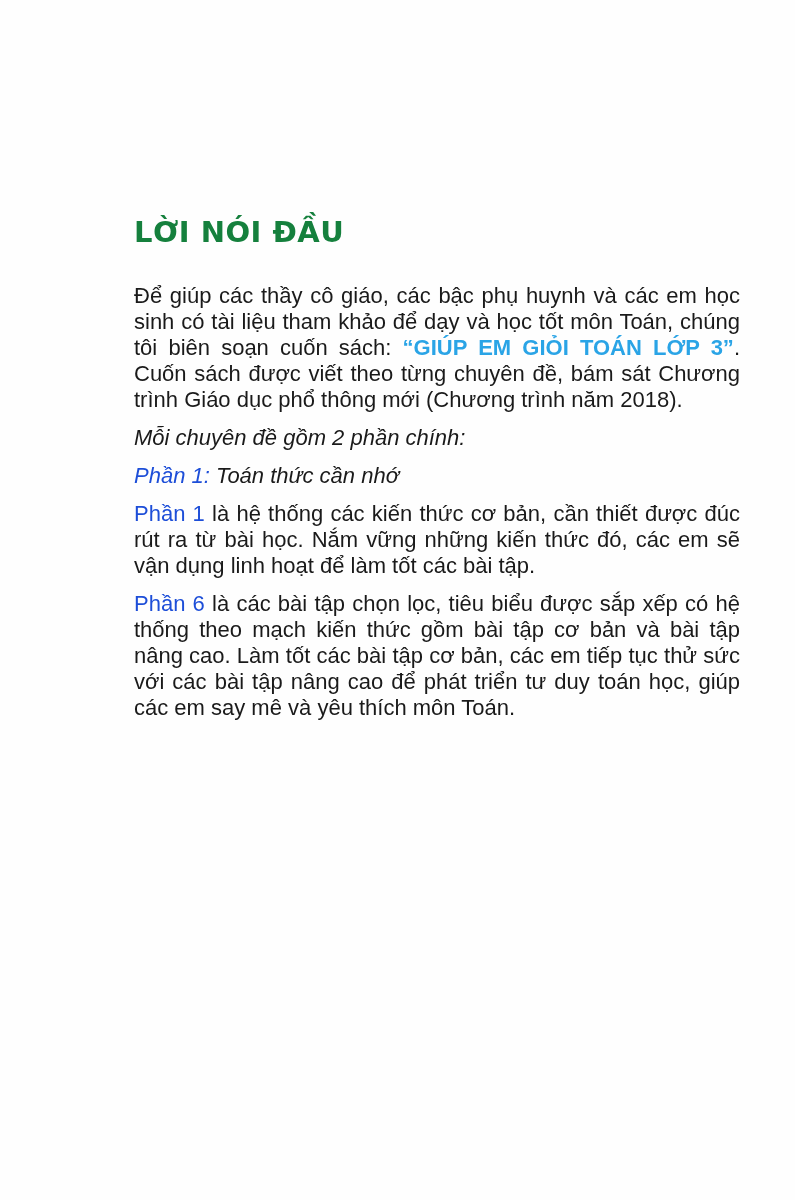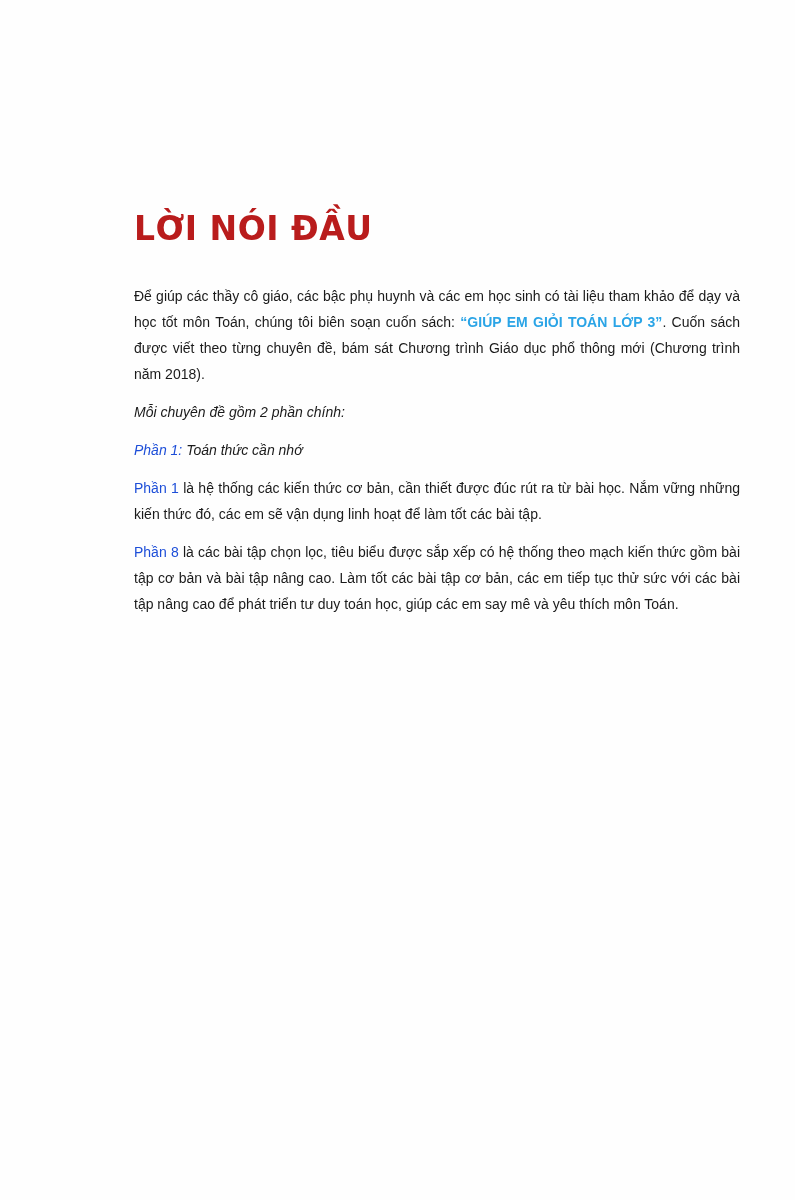--- a/index.html
+++ b/index.html
@@ -17,35 +17,35 @@
     }
     .page {
       position: absolute;
       left: 0; top: 0;
       width: 795px; height: 1200px;
       background: #fefefe;
     }
     .title {
       position: absolute;
       left: 134px;
-      top: 209px;
+      top: 215px;
       margin: 0;
       font-family: "DejaVu Sans", sans-serif;
       font-weight: bold;
-      font-size: 33px;
+      font-size: 29px;
       letter-spacing: 0.5px;
-      color: #b91c1c;
+      color: #15803d;
     }
     .body-text {
       position: absolute;
       left: 134px;
       top: 283px;
       width: 606px;
       font-family: "Liberation Sans", sans-serif;
-      font-size: 14px;
+      font-size: 22px;
       line-height: 26px;
       color: #1a1a1a;
     }
     .para {
       margin: 0 0 12px 0;
       text-indent: 0;
       text-align: justify;
       text-align-last: left;
     }
     .indent-line {
@@ -71,18 +71,18 @@
 
     <p class="para"><span class="indent-line"></span><span>Để giúp các thầy cô giáo, các bậc phụ huynh và các em học sinh có tài liệu tham khảo để dạy và học tốt môn Toán, chúng tôi biên soạn cuốn sách: </span><span class="blue-bold">“GIÚP EM GIỎI TOÁN LỚP 3”</span><span>. Cuốn sách được viết theo từng chuyên đề, bám sát Chương trình Giáo dục phổ thông mới (Chương trình năm 2018).</span></p>
 
     <p class="para single"><span>Mỗi chuyên đề gồm 2 phần chính:</span></p>
 
     <p class="para single"><span class="blue">Phần 1:</span><span> Toán thức cần nhớ</span></p>
 
 
     <p class="para"><span class="blue">Phần 1</span><span> là hệ thống các kiến thức cơ bản, cần thiết được đúc rút ra từ bài học. Nắm vững những kiến thức đó, các em sẽ vận dụng linh hoạt để làm tốt các bài tập.</span></p>
 
-    <p class="para"><span class="blue">Phần 8</span><span> là các bài tập chọn lọc, tiêu biểu được sắp xếp có hệ thống theo mạch kiến thức gồm bài tập cơ bản và bài tập nâng cao. Làm tốt các bài tập cơ bản, các em tiếp tục thử sức với các bài tập nâng cao để phát triển tư duy toán học, giúp các em say mê và yêu thích môn Toán.</span></p>
+    <p class="para"><span class="blue">Phần 6</span><span> là các bài tập chọn lọc, tiêu biểu được sắp xếp có hệ thống theo mạch kiến thức gồm bài tập cơ bản và bài tập nâng cao. Làm tốt các bài tập cơ bản, các em tiếp tục thử sức với các bài tập nâng cao để phát triển tư duy toán học, giúp các em say mê và yêu thích môn Toán.</span></p>
 
 
 
   </div>
 </div>
 
 </body></html>

